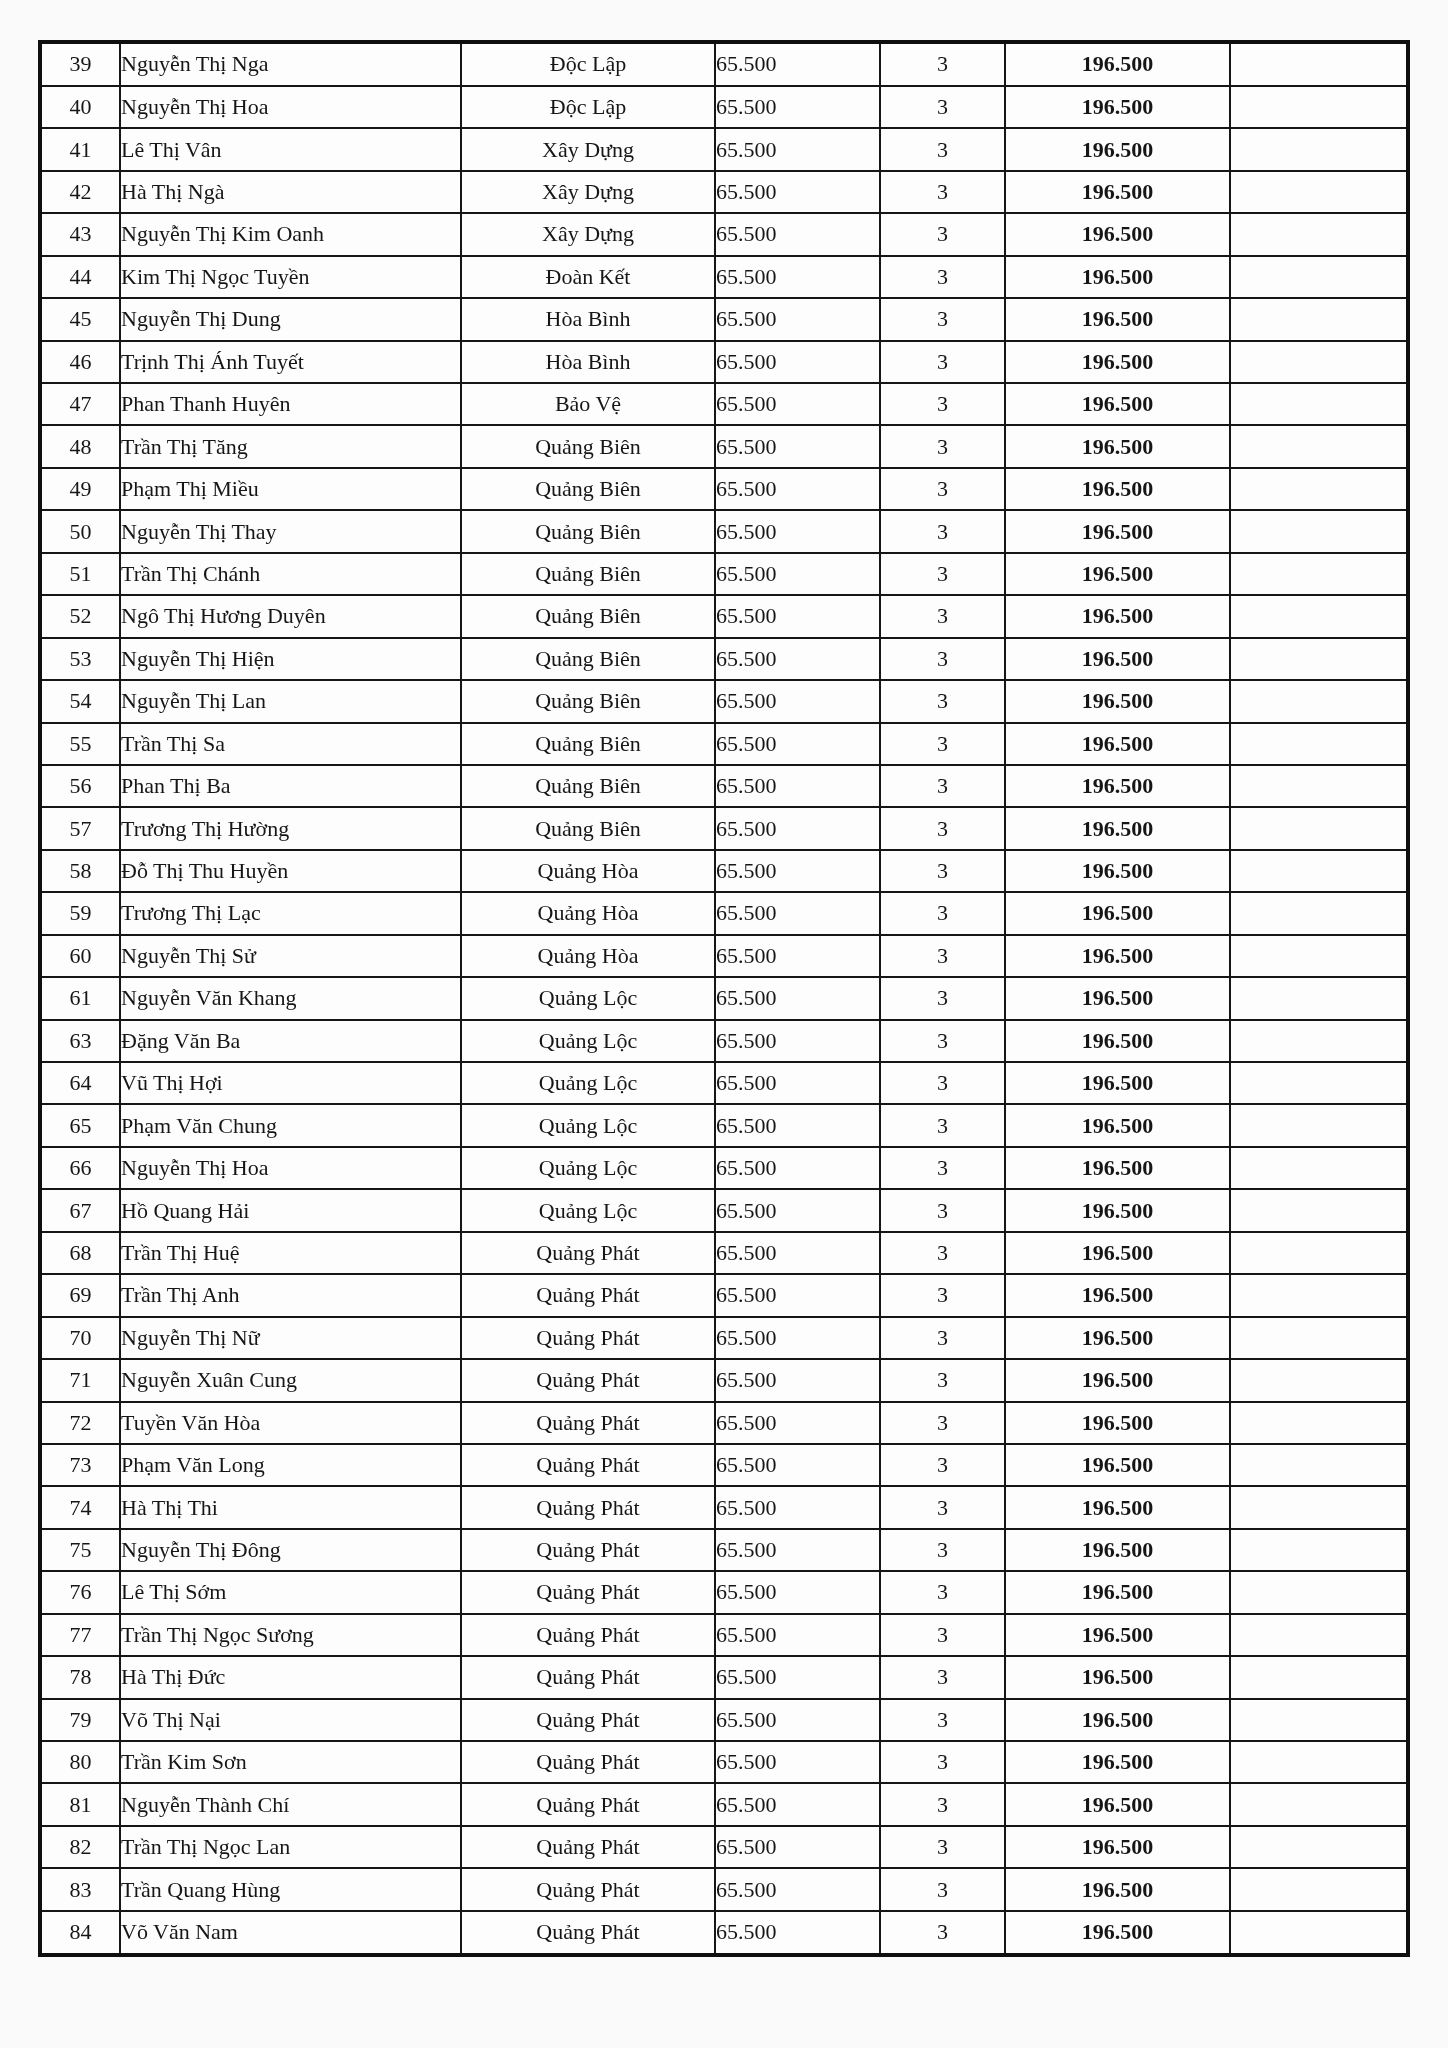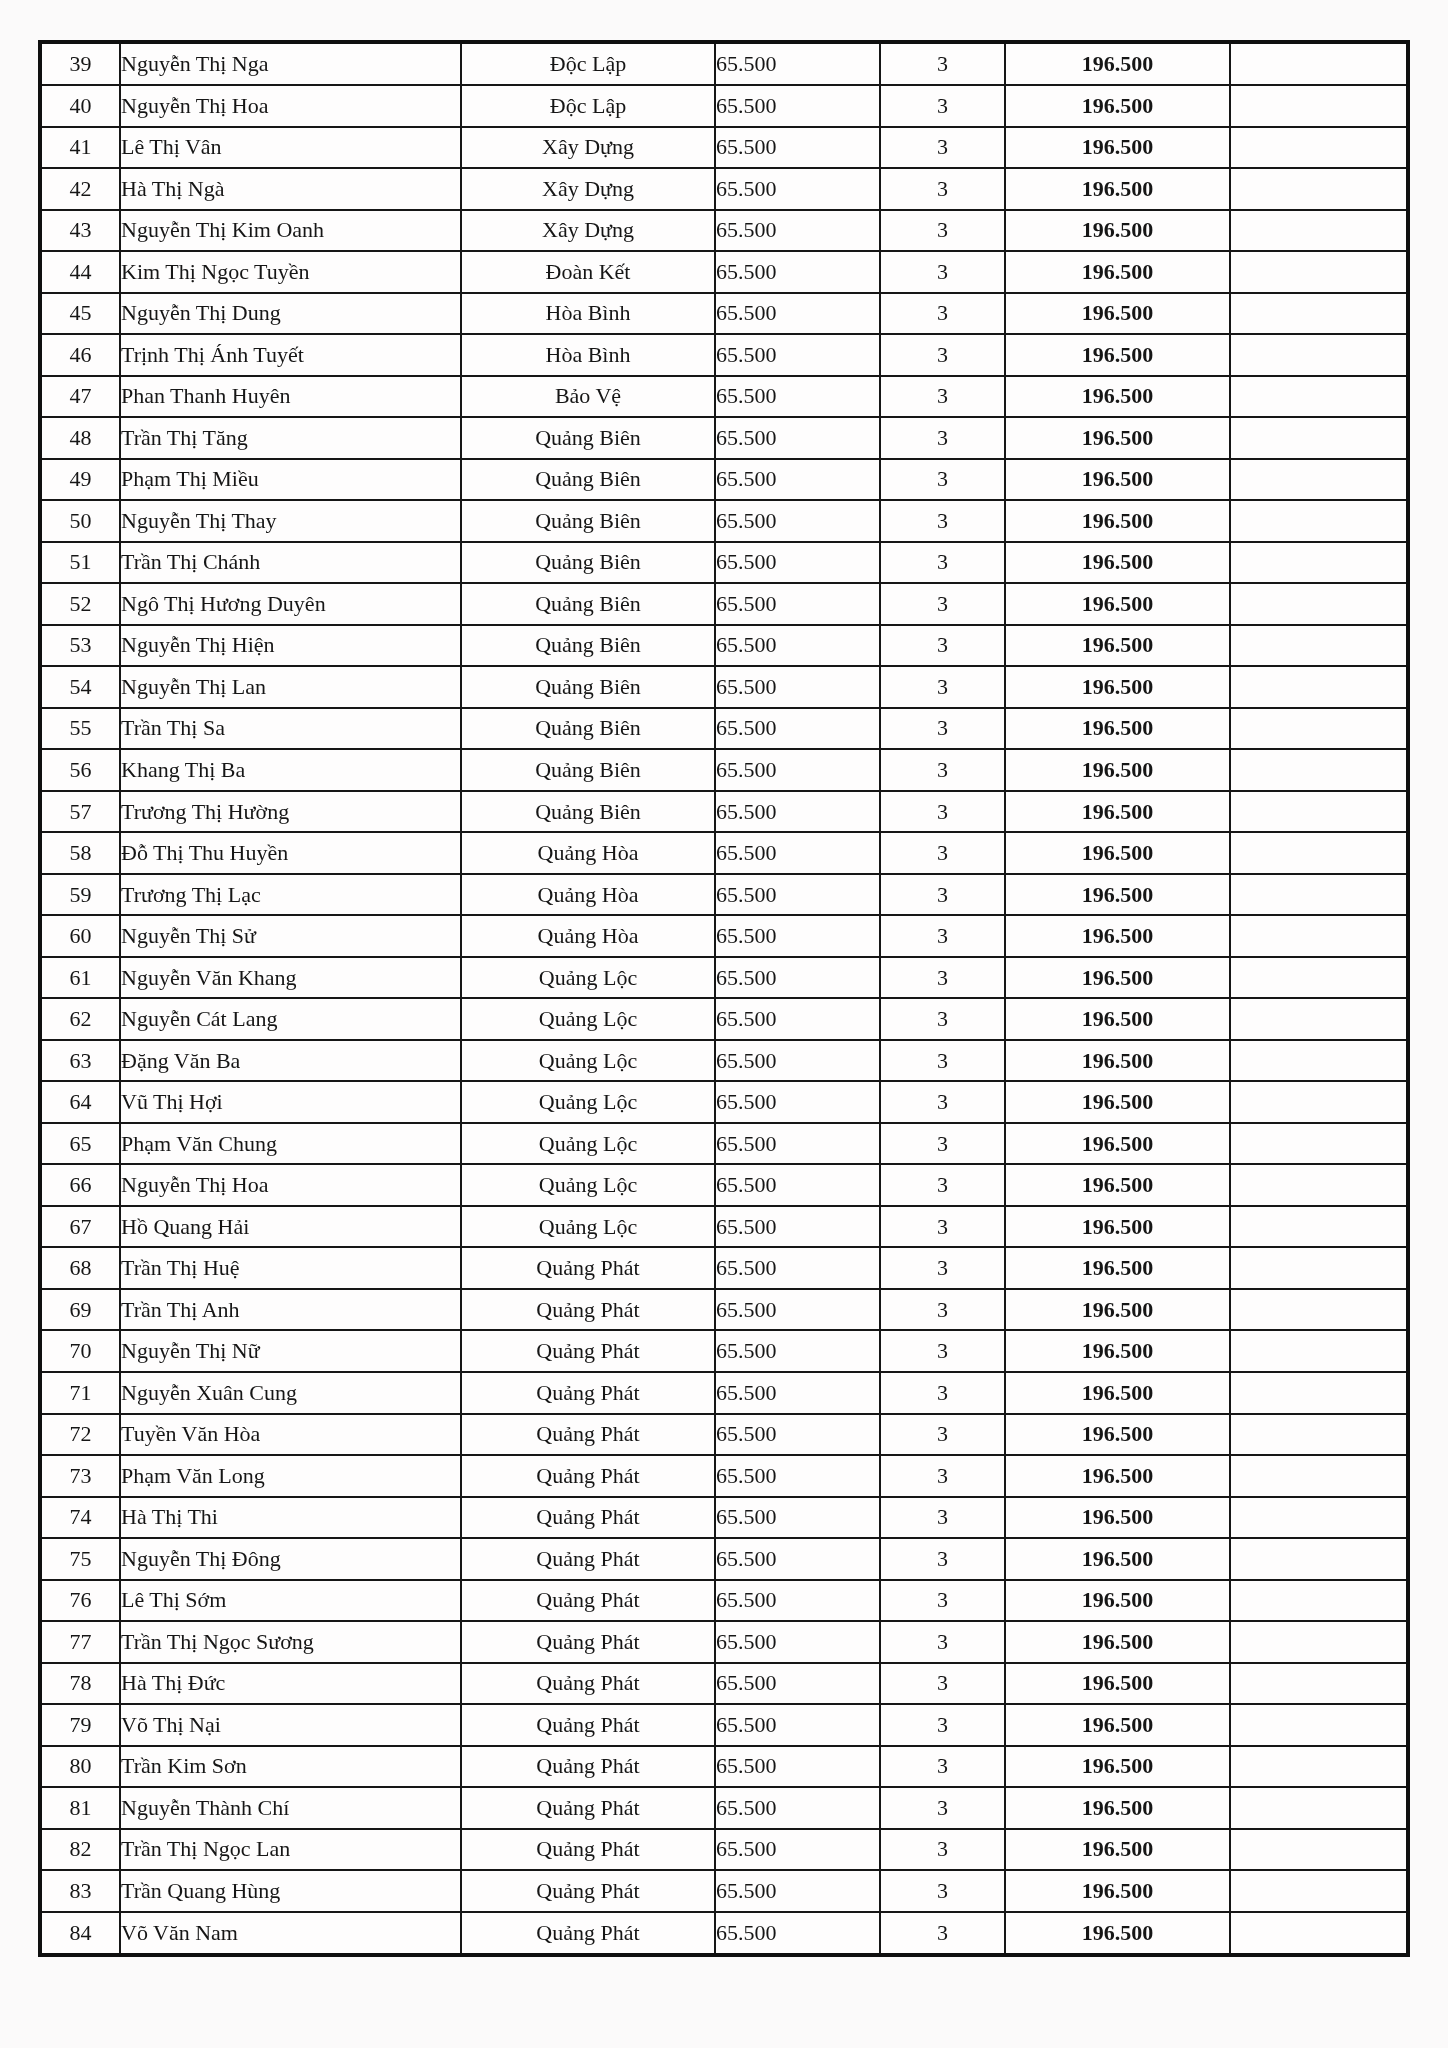--- a/index.html
+++ b/index.html
@@ -226,21 +226,21 @@
     <td class="c-name">Trần Thị Sa</td>
     <td class="c-group">Quảng Biên</td>
     <td class="c-amount">65.500</td>
     <td class="c-qty">3</td>
     <td class="c-total">196.500</td>
     <td class="c-note"></td>
   </tr>
 
   <tr>
     <td class="c-no">56</td>
-    <td class="c-name">Khang Thị Ba</td>
+    <td class="c-name">Phan Thị Ba</td>
     <td class="c-group">Quảng Biên</td>
     <td class="c-amount">65.500</td>
     <td class="c-qty">3</td>
     <td class="c-total">196.500</td>
     <td class="c-note"></td>
   </tr>
 
   <tr>
     <td class="c-no">57</td>
     <td class="c-name">Trương Thị Hường</td>
@@ -284,29 +284,20 @@
   <tr>
     <td class="c-no">61</td>
     <td class="c-name">Nguyễn Văn Khang</td>
     <td class="c-group">Quảng Lộc</td>
     <td class="c-amount">65.500</td>
     <td class="c-qty">3</td>
     <td class="c-total">196.500</td>
     <td class="c-note"></td>
   </tr>
 
-  <tr>
-    <td class="c-no">62</td>
-    <td class="c-name">Nguyễn Cát Lang</td>
-    <td class="c-group">Quảng Lộc</td>
-    <td class="c-amount">65.500</td>
-    <td class="c-qty">3</td>
-    <td class="c-total">196.500</td>
-    <td class="c-note"></td>
-  </tr>
 
   <tr>
     <td class="c-no">63</td>
     <td class="c-name">Đặng Văn Ba</td>
     <td class="c-group">Quảng Lộc</td>
     <td class="c-amount">65.500</td>
     <td class="c-qty">3</td>
     <td class="c-total">196.500</td>
     <td class="c-note"></td>
   </tr>

